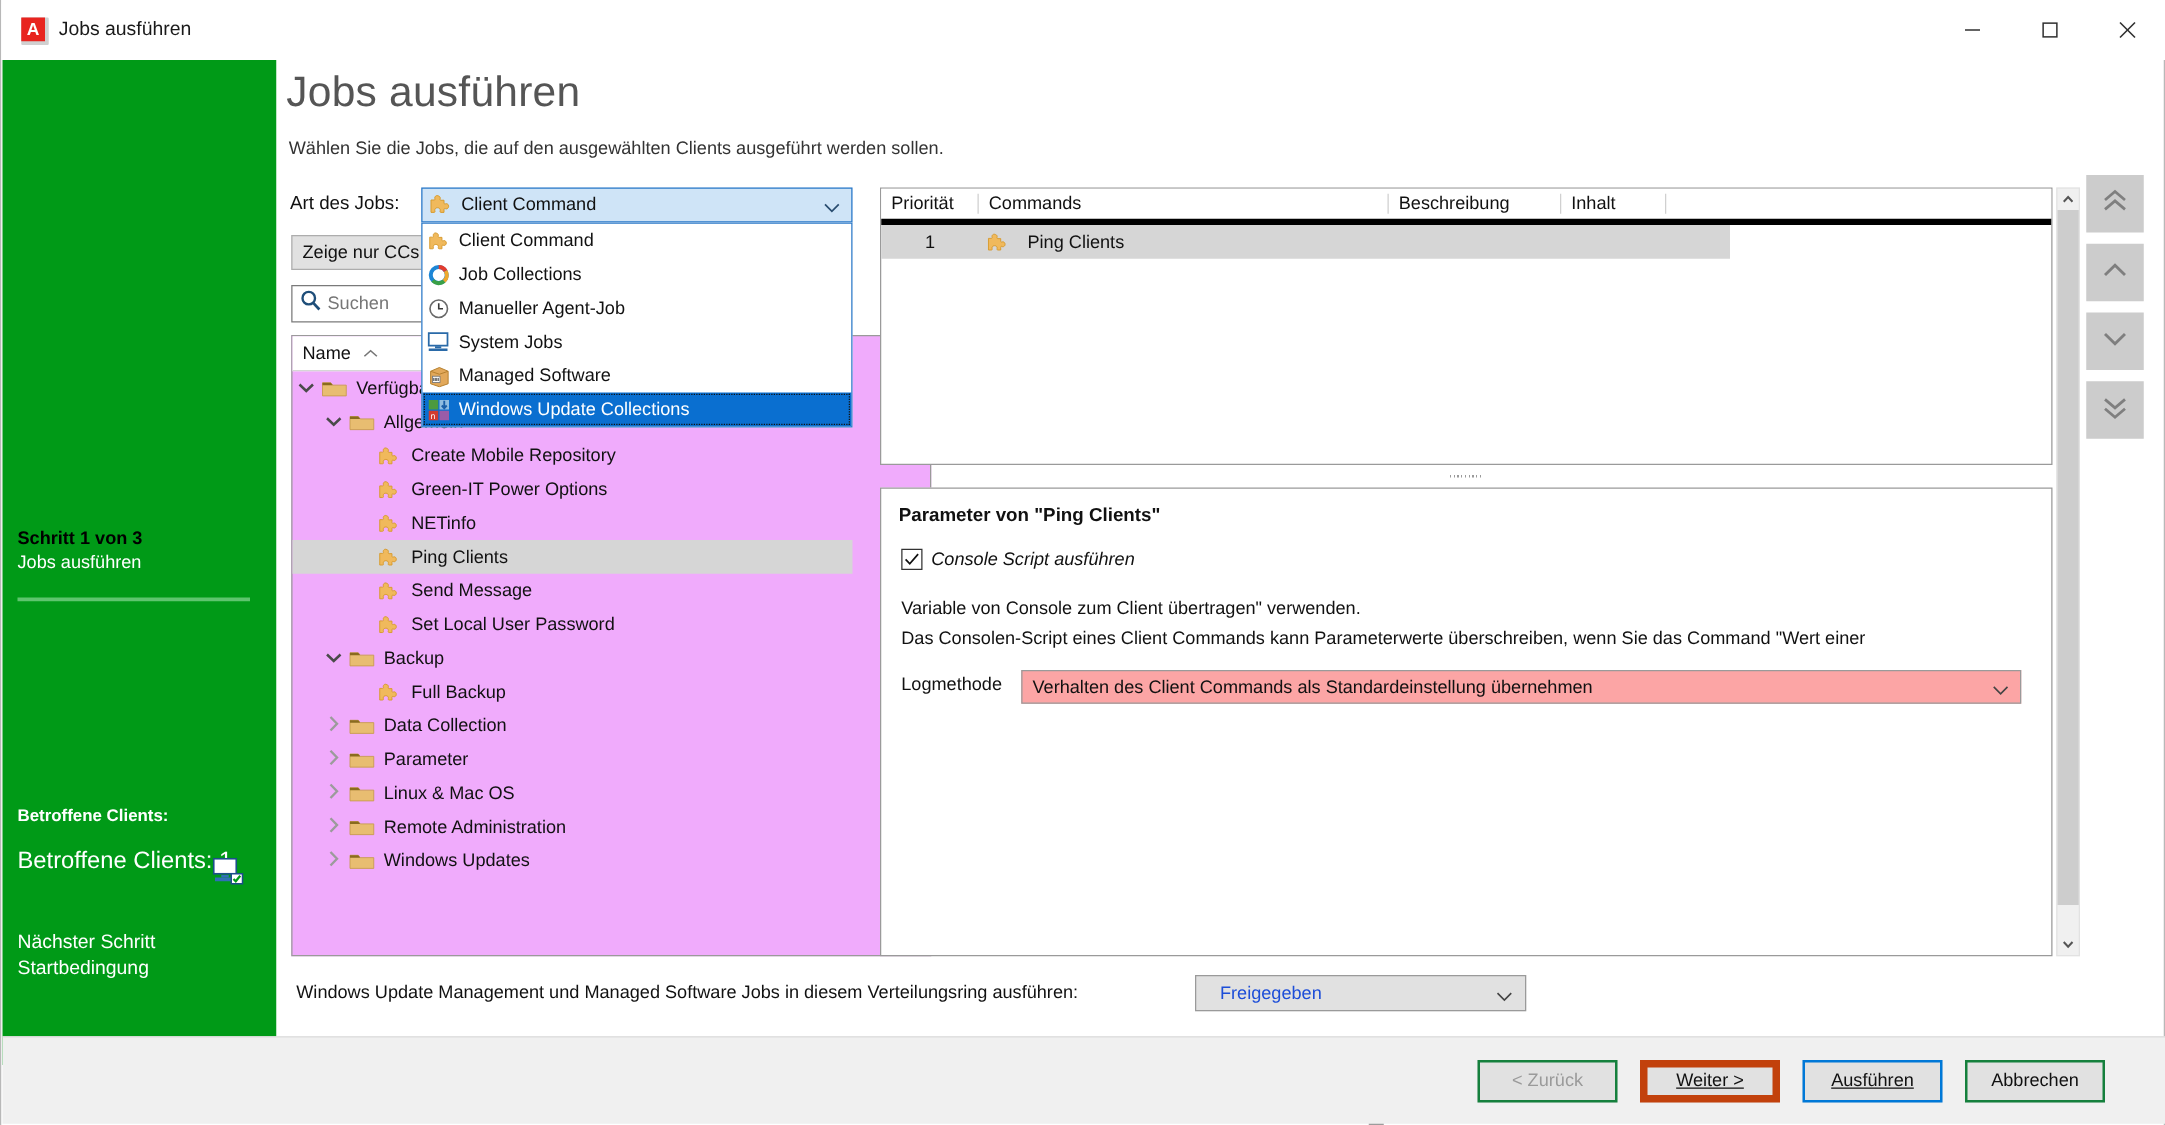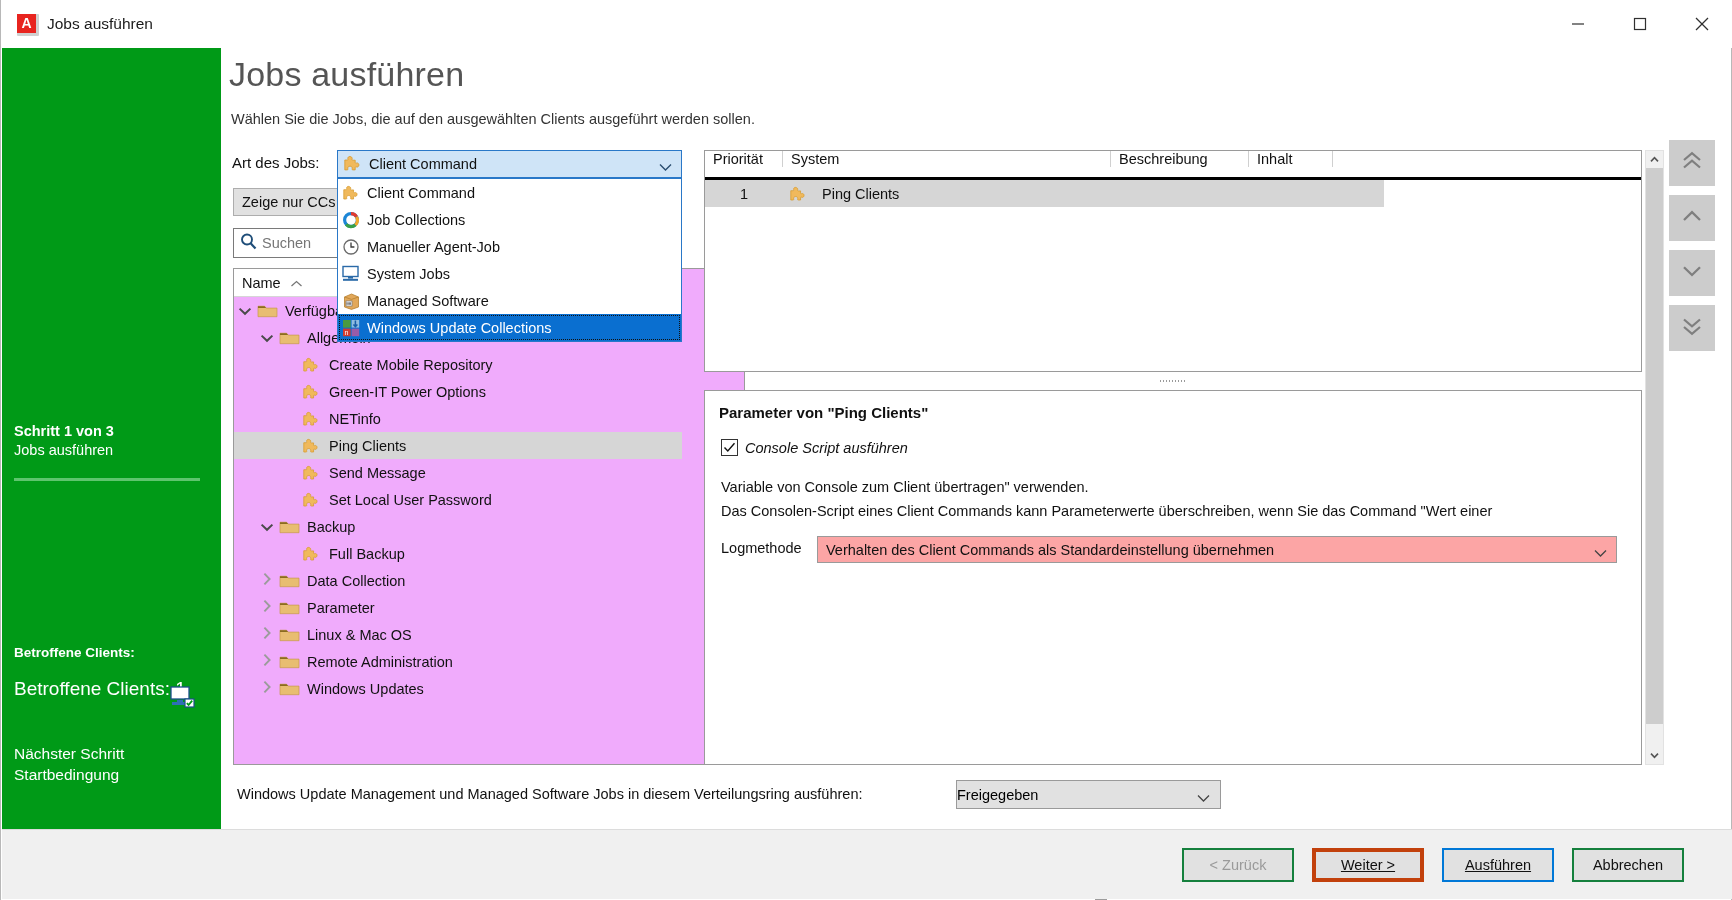--- a/index.html
+++ b/index.html
@@ -49,21 +49,21 @@
   #btn-close { right: 0px; }
   .winbtn svg { display: block; }
 
   
   #sidebar {
     position: absolute; left: 1px; top: 48px; width: 219px; height: 804px;
     background: #009a17;
     color: #ffffff;
   }
   #step-block { position: absolute; left: 12px; top: 375px; width: 196px; }
-  #step-title { font-size: 14.5px; font-weight: bold; color: #ffffff; }
+  #step-title { font-size: 14.5px; font-weight: bold; color: #000000; }
   #step-sub { font-size: 14.5px; color: #ffffff; margin-top: 3px; }
   #step-rule {
     position: absolute; left: 12px; top: 430px; width: 186px; height: 3px;
     background: #5ec56e;
   }
   #clients-block { position: absolute; left: 12px; top: 597px; width: 200px; }
   #clients-title { font-size: 13.5px; font-weight: bold; }
   #clients-count { font-size: 19px; margin-top: 18px; }
   #next-step {
     position: absolute; left: 12px; top: 695px; font-size: 15.5px; line-height: 21px;
@@ -134,22 +134,22 @@
   .tico { width: 22px; flex: 0 0 22px; display: flex; align-items: center; justify-content: center; }
   .tlabel { margin-left: 7px; }
 
   
   #jobs-panel {
     position: absolute; left: 703px; top: 150px; width: 938px; height: 222px;
     background: #ffffff; border: 1px solid #9a9a9a;
   }
   #jobs-head {
     position: absolute; left: 0; top: 0; width: 936px; height: 29px;
-    background: #ffffff; border-bottom: 3px solid #000000;
-    display: flex; align-items: flex-start;
+    background: #ffffff; border-bottom: 5px solid #000000;
+    display: flex; align-items: center;
   }
   .jh {
     font-size: 14.5px; color: #111;
     display: flex; align-items: center; padding-left: 8px;
     border-right: 1px solid #d0d0d0;
   }
   #jobs-row {
     position: absolute; left: 0; top: 29px; width: 679px; height: 27px;
     background: #d6d6d6; display: flex; align-items: center;
     font-size: 14.5px; color: #111;
@@ -231,35 +231,35 @@
   
   #ring-label {
     position: absolute; left: 236px; top: 786px;
     font-size: 14.5px; color: #111;
   }
   #ring-combo {
     position: absolute; left: 955px; top: 780px; width: 265px; height: 29px;
     background: #e1e1e1; border: 1px solid #9a9a9a;
     display: flex; align-items: center;
   }
-  #ring-combo .rv { font-size: 14.5px; color: #000000; margin-left: 0; }
+  #ring-combo .rv { font-size: 14.5px; color: #1d4ed8; margin-left: 19px; }
   #ring-combo .ra { position: absolute; right: 10px; top: 8px; }
 
   #footer {
     position: absolute; left: 1px; top: 829px; width: 1730px; height: 70px;
     background: #f0f0f0; border-top: 1px solid #dcdcdc;
   }
   .fbtn {
     position: absolute; top: 18px; height: 34px;
     display: flex; align-items: center; justify-content: center;
     font-size: 14.5px; color: #111;
     background: #e1e1e1; border: 2px solid #15803d;
   }
   #f-back { right: 438px; width: 112px; color: #9a9a9a; }
-  #f-next { right: 308px; width: 112px; background: #e1e1e1; border: 4px solid #c2410c; }
+  #f-next { right: 308px; width: 112px; background: #e1e1e1; border: 6px solid #c2410c; }
   #f-run  { right: 178px; width: 112px; background: #e1e1e1; border: 2px solid #0078d7; }
   #f-cancel { right: 48px; width: 112px; }
   .acc { text-decoration: underline; }
 
   
   #top-edge-l { position: absolute; left: 0; top: 0; width: 1098px; height: 3px; background: #e7e7e7; }
   #top-edge-r { position: absolute; left: 1104px; top: 0; width: 628px; height: 3px; background: #e7e7e7; }
   #bottom-edge { position: absolute; left: 1094px; top: 897px; width: 12px; height: 3px; background: #9c9c9c; }
 
   
@@ -629,21 +629,21 @@
             <text x="2.4" y="16" font-family="Liberation Sans, sans-serif" font-size="7" fill="#fff">n</text>
           </svg>
         </span>
         <span class="dd-lab">Windows Update Collections</span>
       </div>
     </div>
 
   <div id="jobs-panel">
     <div id="jobs-head">
       <div class="jh" style="width:78px">Priorität</div>
-      <div class="jh" style="width:328px">System</div>
+      <div class="jh" style="width:328px">Commands</div>
       <div class="jh" style="width:138px">Beschreibung</div>
       <div class="jh" style="width:84px">Inhalt</div>
     </div>
     <div id="jobs-row">
       <span class="c-prio">1</span>
       <span class="c-ico">
         <svg width="19" height="16" viewBox="0 0 20 17">
           <path d="M7 1.6c1.4 0 2.2.9 2.2 1.9 0 .5-.2.8-.2 1.1 0 .4.3.6.8.6h2.4v2.2c0 .5.3.8.7.8.3 0 .6-.3 1.1-.3 1 0 1.9.8 1.9 2.1s-.9 2.1-1.9 2.1c-.5 0-.8-.3-1.1-.3-.4 0-.7.3-.7.8v2.3H9.8c-.5 0-.8-.3-.8-.7 0-.3.2-.6.2-1.1 0-1-.8-1.9-2.2-1.9s-2.2.9-2.2 1.9c0 .5.2.8.2 1.1 0 .4-.3.7-.8.7H1.8v-9.9h2.4c.5 0 .8-.2.8-.6 0-.3-.2-.6-.2-1.1 0-1 .8-1.9 2.2-1.9z" fill="#f0b95c" stroke="#d79b2e" stroke-width="0.8"></path>
         </svg>
       </span>

